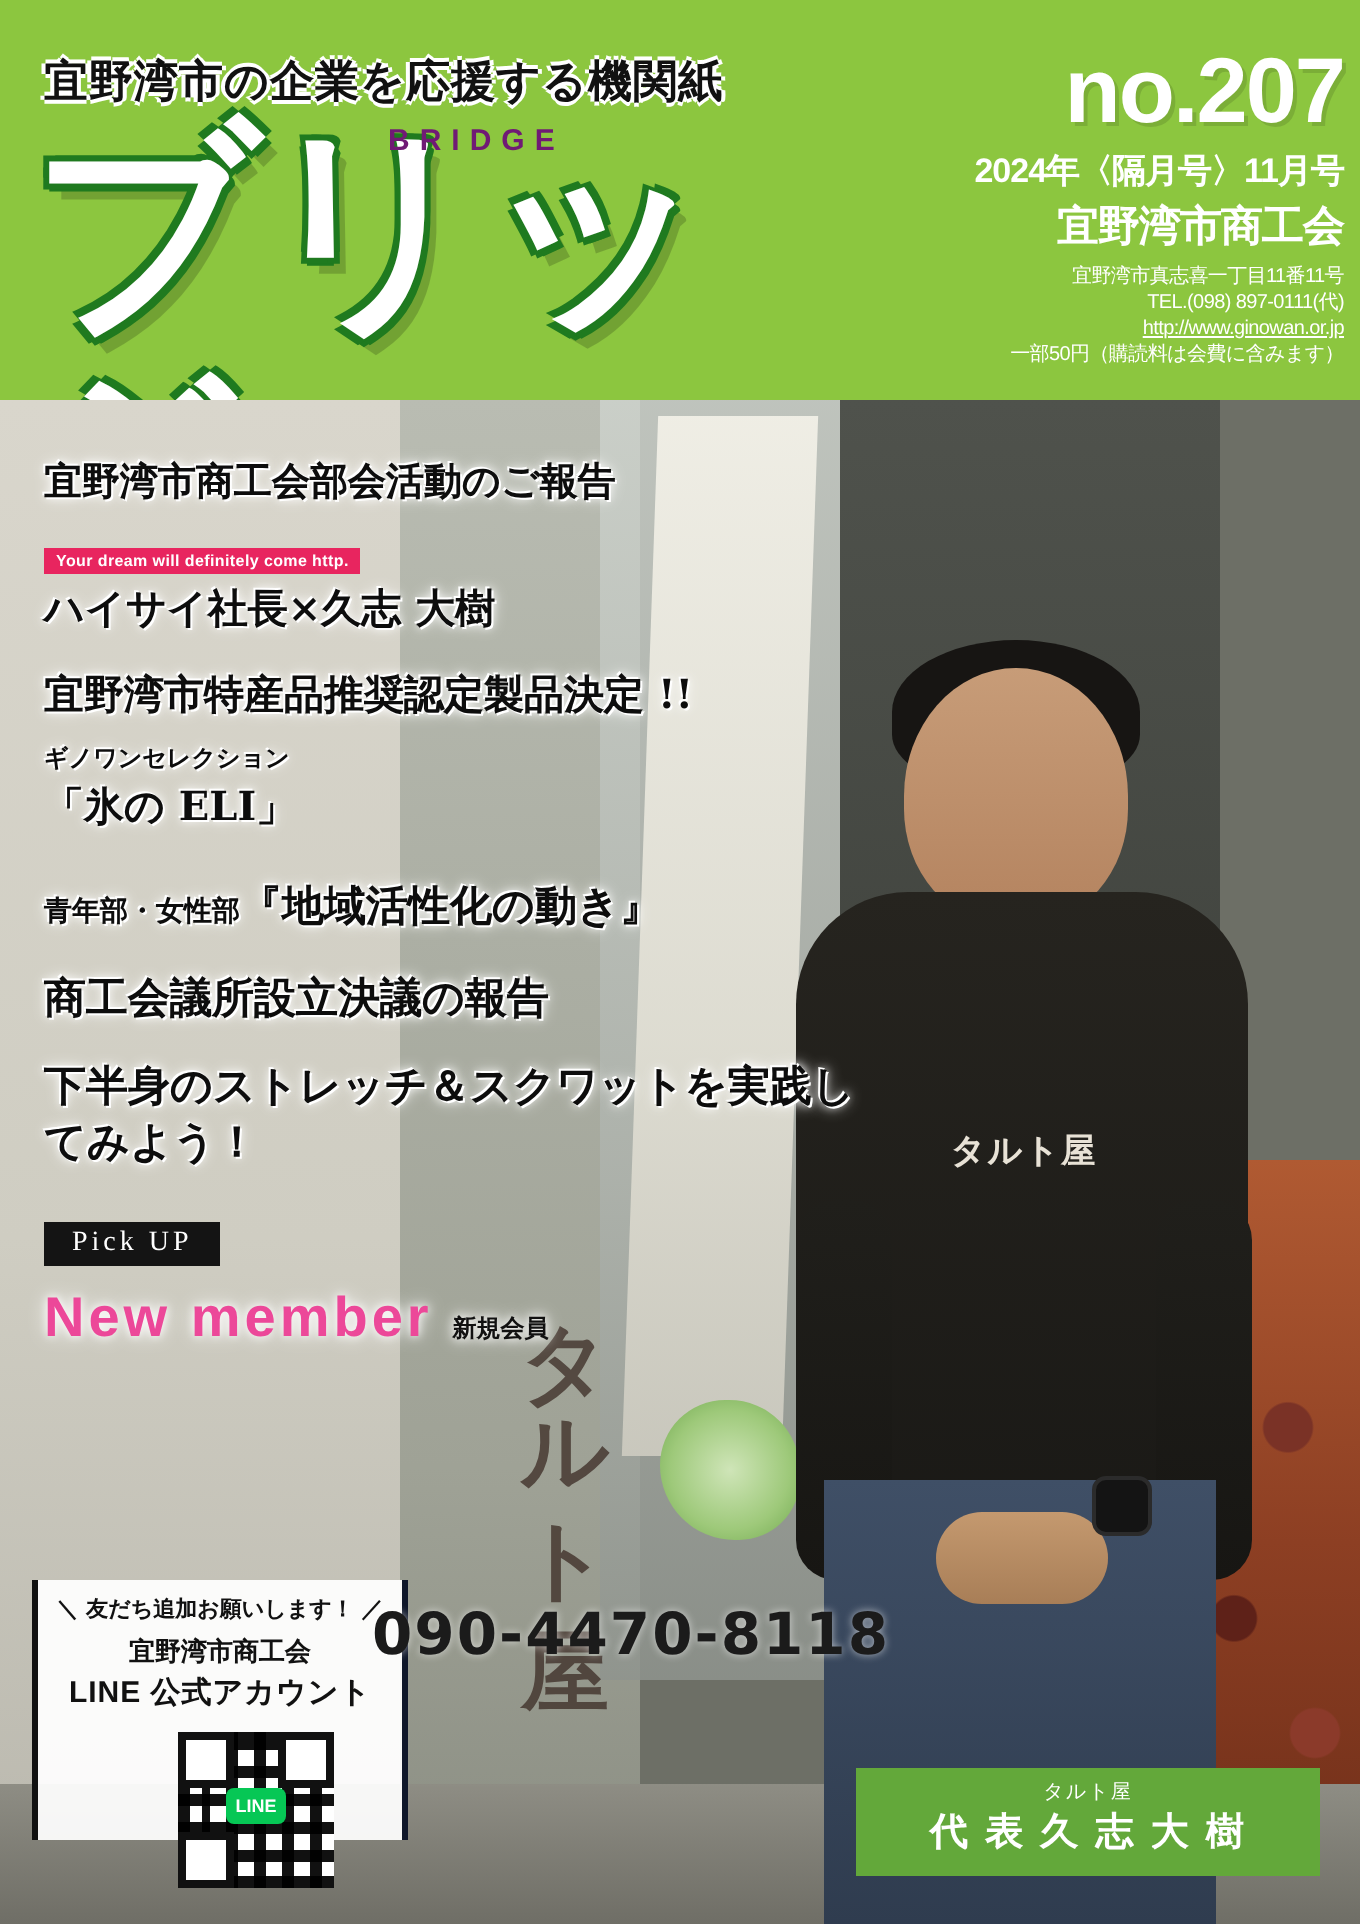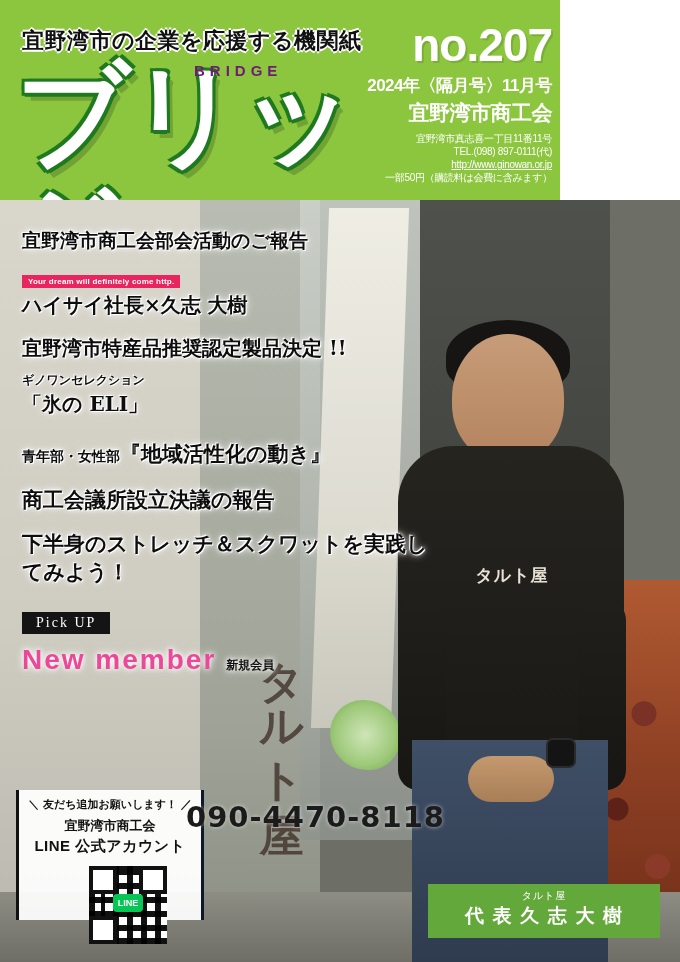--- a/index.html
+++ b/index.html
@@ -13,21 +13,21 @@
     height: 962px;
     overflow: hidden;
     background: #ffffff;
     font-family: "Liberation Sans", sans-serif;
   }
 
   
   .header {
     position: absolute;
     left: 0; top: 0;
-    width: 560px; height: 200px;
+    width: 680px; height: 200px;
     background: #8cc63f;
   }
   .header-left {
     position: absolute;
     left: 0; top: 0;
     width: 466px; height: 200px;
   }
   .tagline {
     position: absolute;
     left: 22px; top: 26px;

